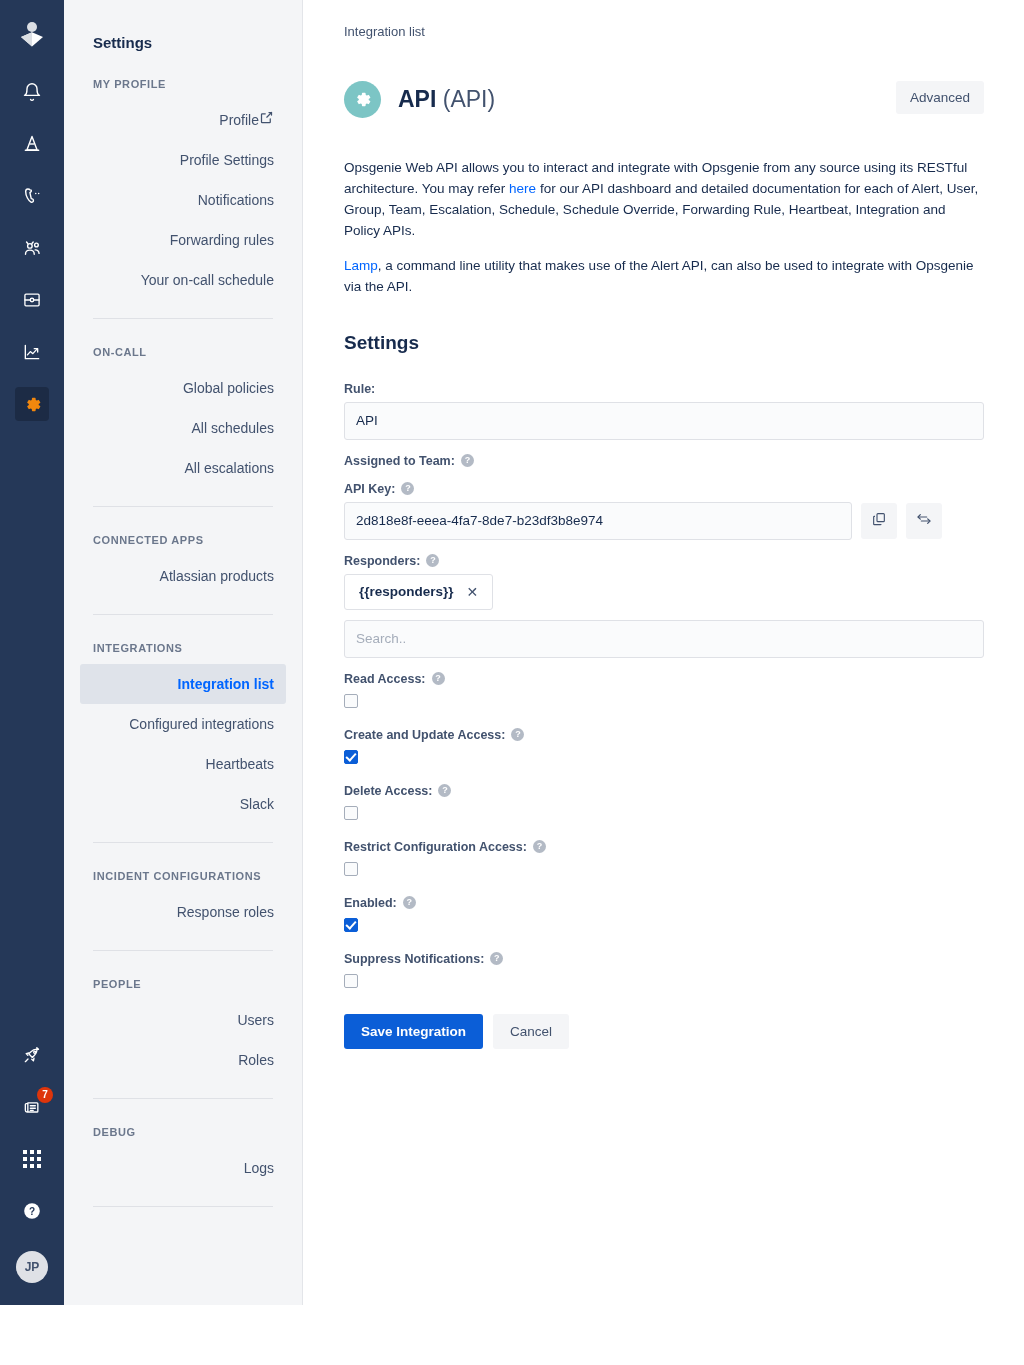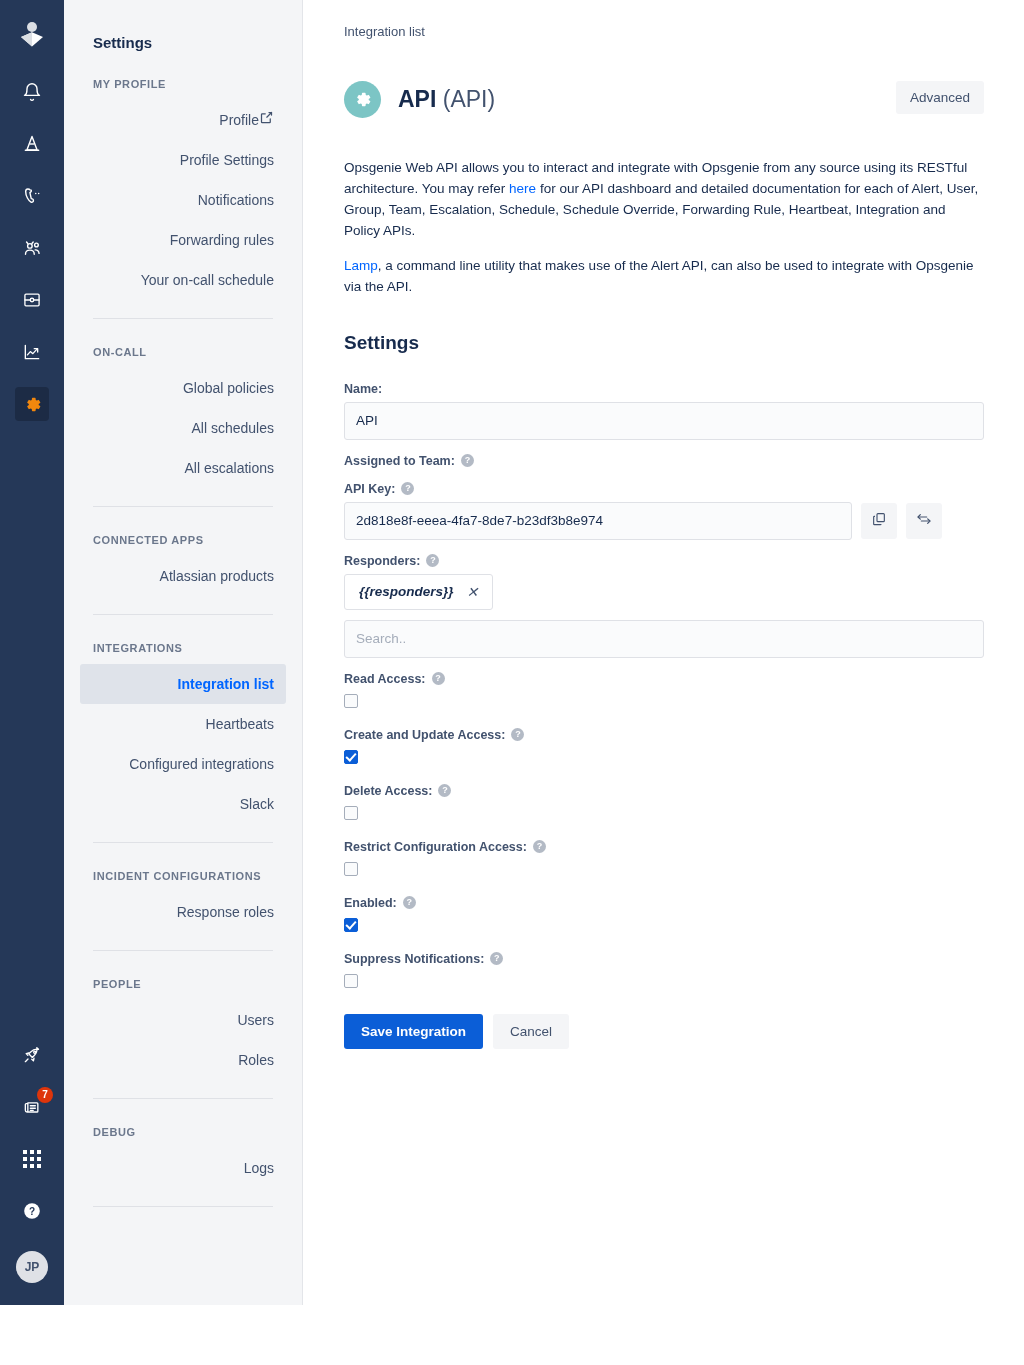--- a/index.html
+++ b/index.html
@@ -133,21 +133,20 @@
   .icon-btn {
     width: 36px; height: 36px; background: #f4f5f7;
     border: none; border-radius: 3px; cursor: pointer;
     display: flex; align-items: center; justify-content: center;
   }
   .chip {
     display: inline-flex; align-items: center; gap: 13px;
     background: #fff; border: 1px solid #dfe1e6; border-radius: 3px;
     padding: 9px 14px; font-size: 13.5px; font-weight: bold; color: #172b4d;
     margin-bottom: 10px;
-    font-style: italic;
   }
   .chip-x { color: #42526e; font-size: 14px; cursor: pointer; font-weight: normal; }
   .cb-field { margin-bottom: 16px; }
   .cb {
     width: 14px; height: 14px; border-radius: 2px;
     border: 1.5px solid #a5adba; background: #fafbfc;
     display: inline-block; cursor: pointer; position: relative;
     margin-top: 2px;
   }
   .cb.checked { background: #0b5ed7; border-color: #0b5ed7; }
@@ -330,24 +329,24 @@
     <div class="nav-item">
       <span>Atlassian products</span>
     </div>
     <div class="nav-divider"></div>
 
     <div class="nav-group-label">INTEGRATIONS</div>
     <div class="nav-item selected">
       <span>Integration list</span>
     </div>
     <div class="nav-item">
+      <span>Configured integrations</span>
+    </div>
+    <div class="nav-item">
       <span>Heartbeats</span>
-    </div>
-    <div class="nav-item">
-      <span>Configured integrations</span>
     </div>
     <div class="nav-item">
       <span>Slack</span>
     </div>
     <div class="nav-divider"></div>
 
     <div class="nav-group-label">INCIDENT CONFIGURATIONS</div>
     <div class="nav-item">
       <span>Response roles</span>
     </div>
@@ -391,21 +390,21 @@
 
     <div class="desc">
       <p><span>Opsgenie Web API allows you to interact and integrate with Opsgenie from any source using its RESTful architecture. You may refer </span><a>here</a><span> for our API dashboard and detailed documentation for each of Alert, User, Group, Team, Escalation, Schedule, Schedule Override, Forwarding Rule, Heartbeat, Integration and Policy APIs.</span></p>
       <p><a>Lamp</a><span>, a command line utility that makes use of the Alert API, can also be used to integrate with Opsgenie via the API.</span></p>
     </div>
 
     <div class="section-heading">Settings</div>
 
     <div class="field">
       <div class="field-label">
-        <span>Name:</span>
+        <span>Rule:</span>
       </div>
       <input class="text-input" type="text" value="API" style="">
     </div>
 
     <div class="field">
       <div class="field-label">
         <span>Assigned to Team:</span>
         <span class="help-icon">?</span>
       </div>
     </div>

